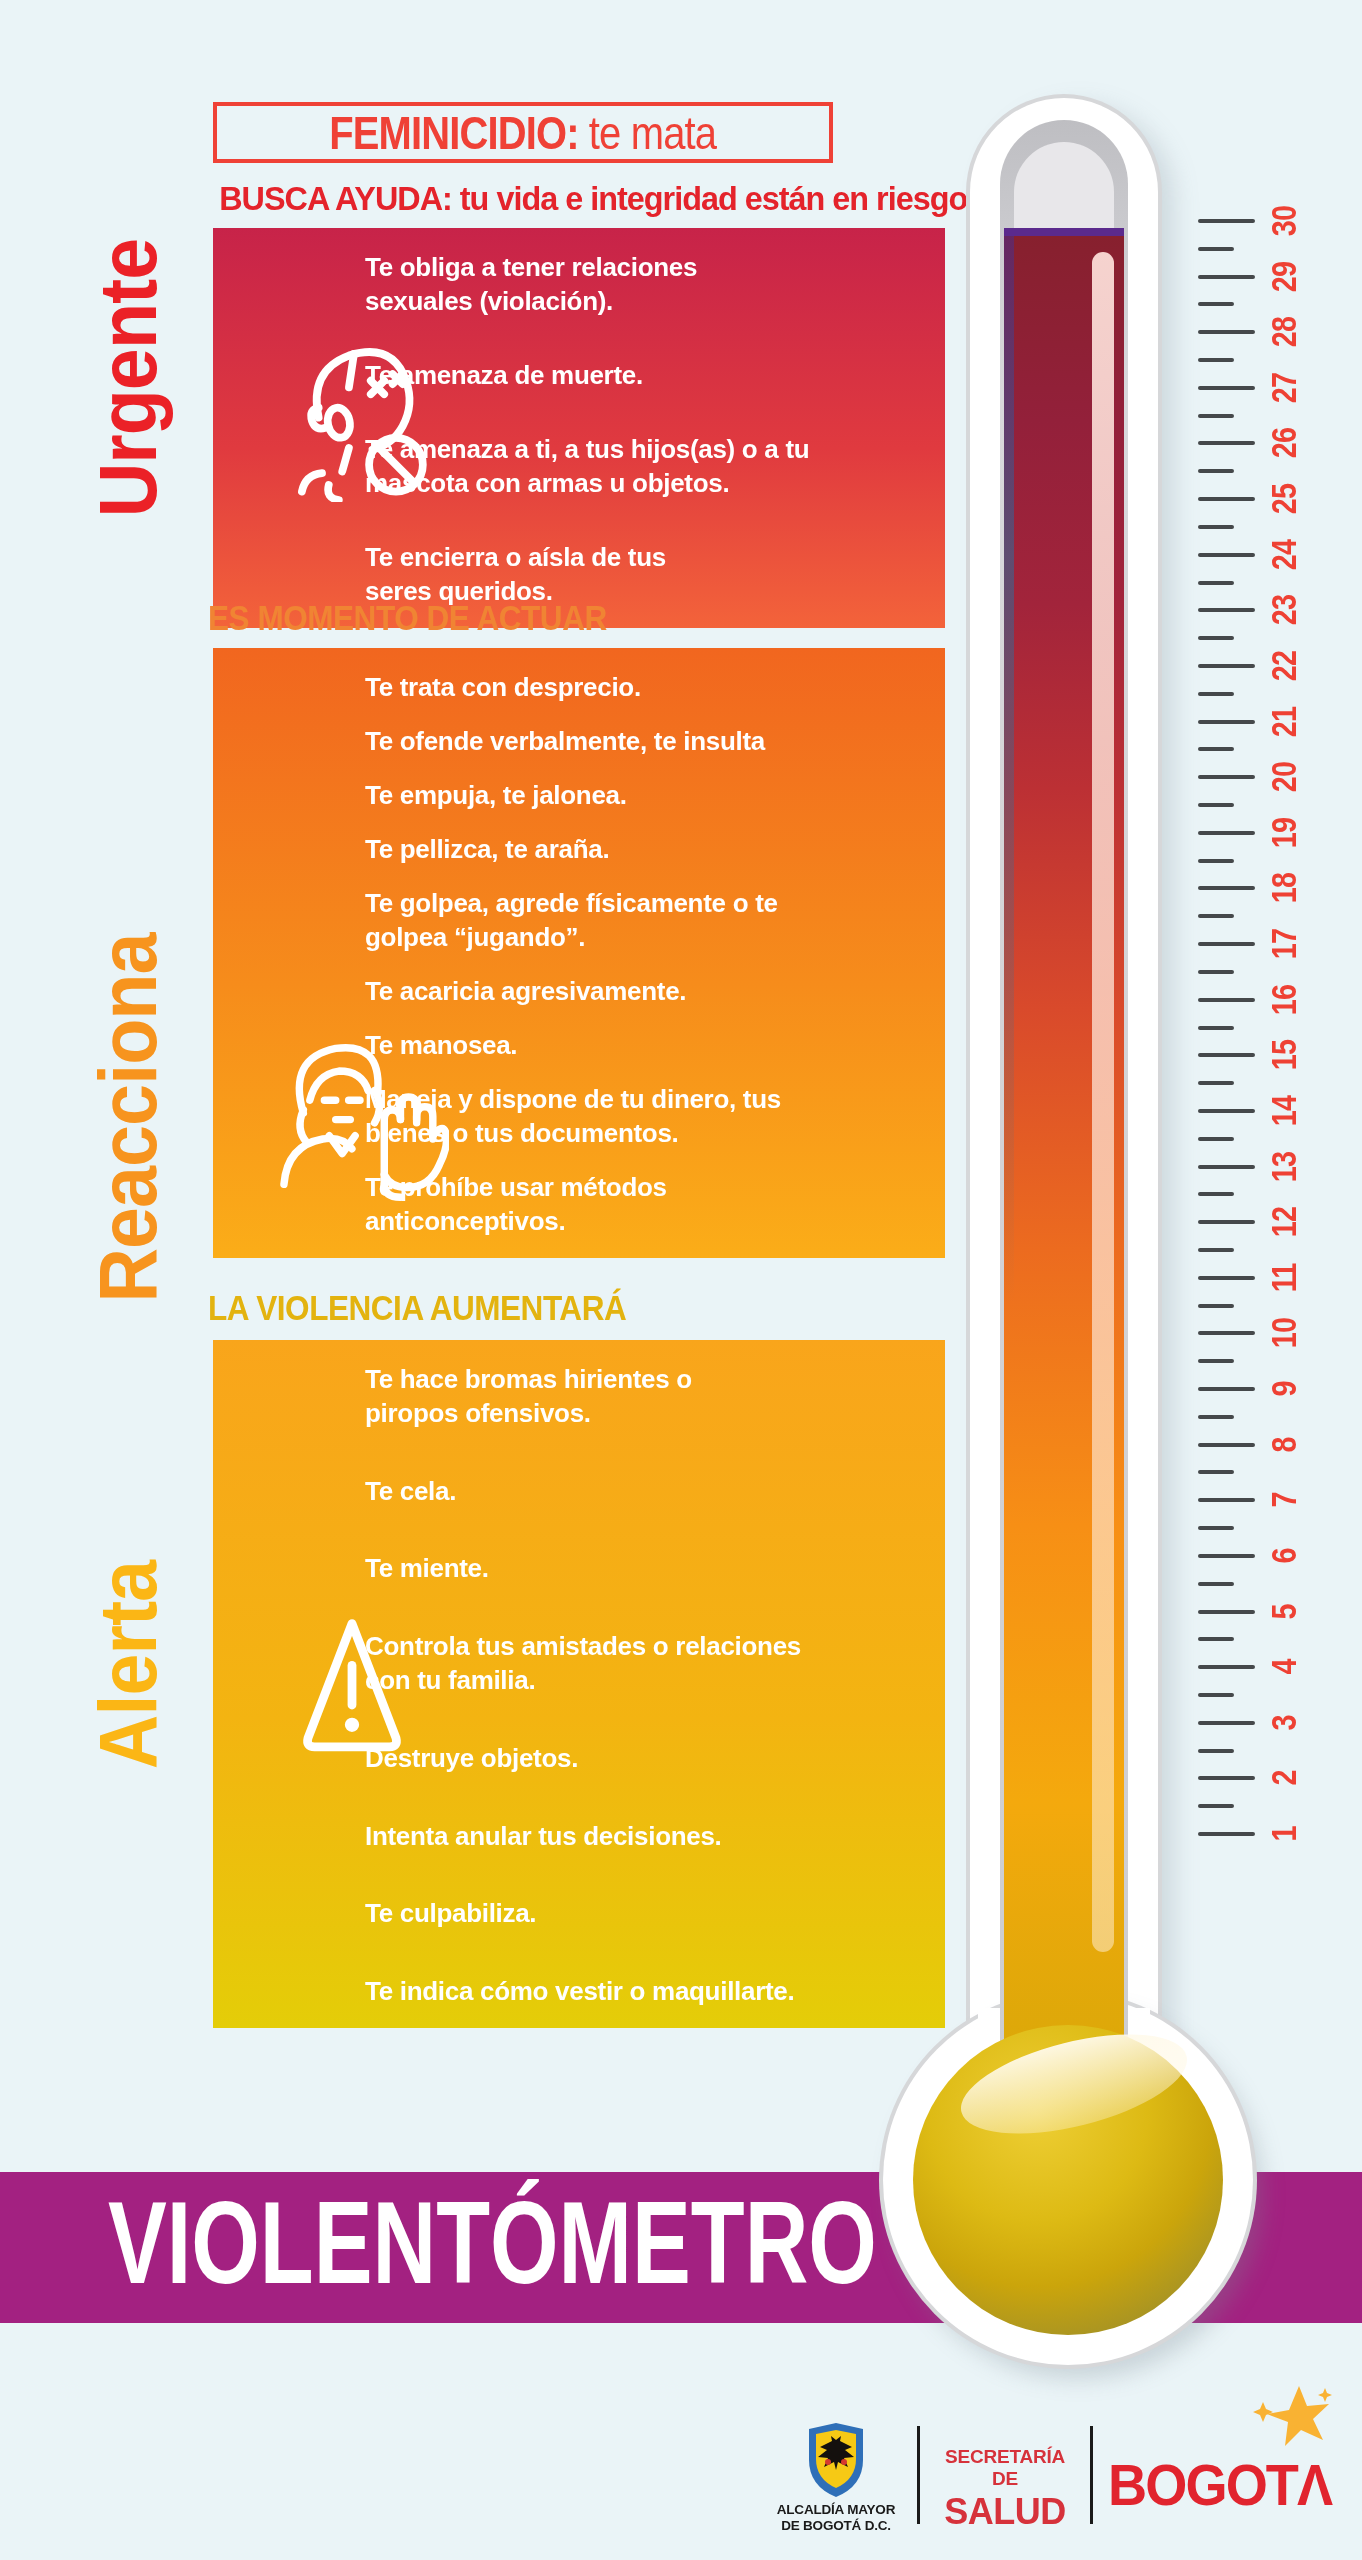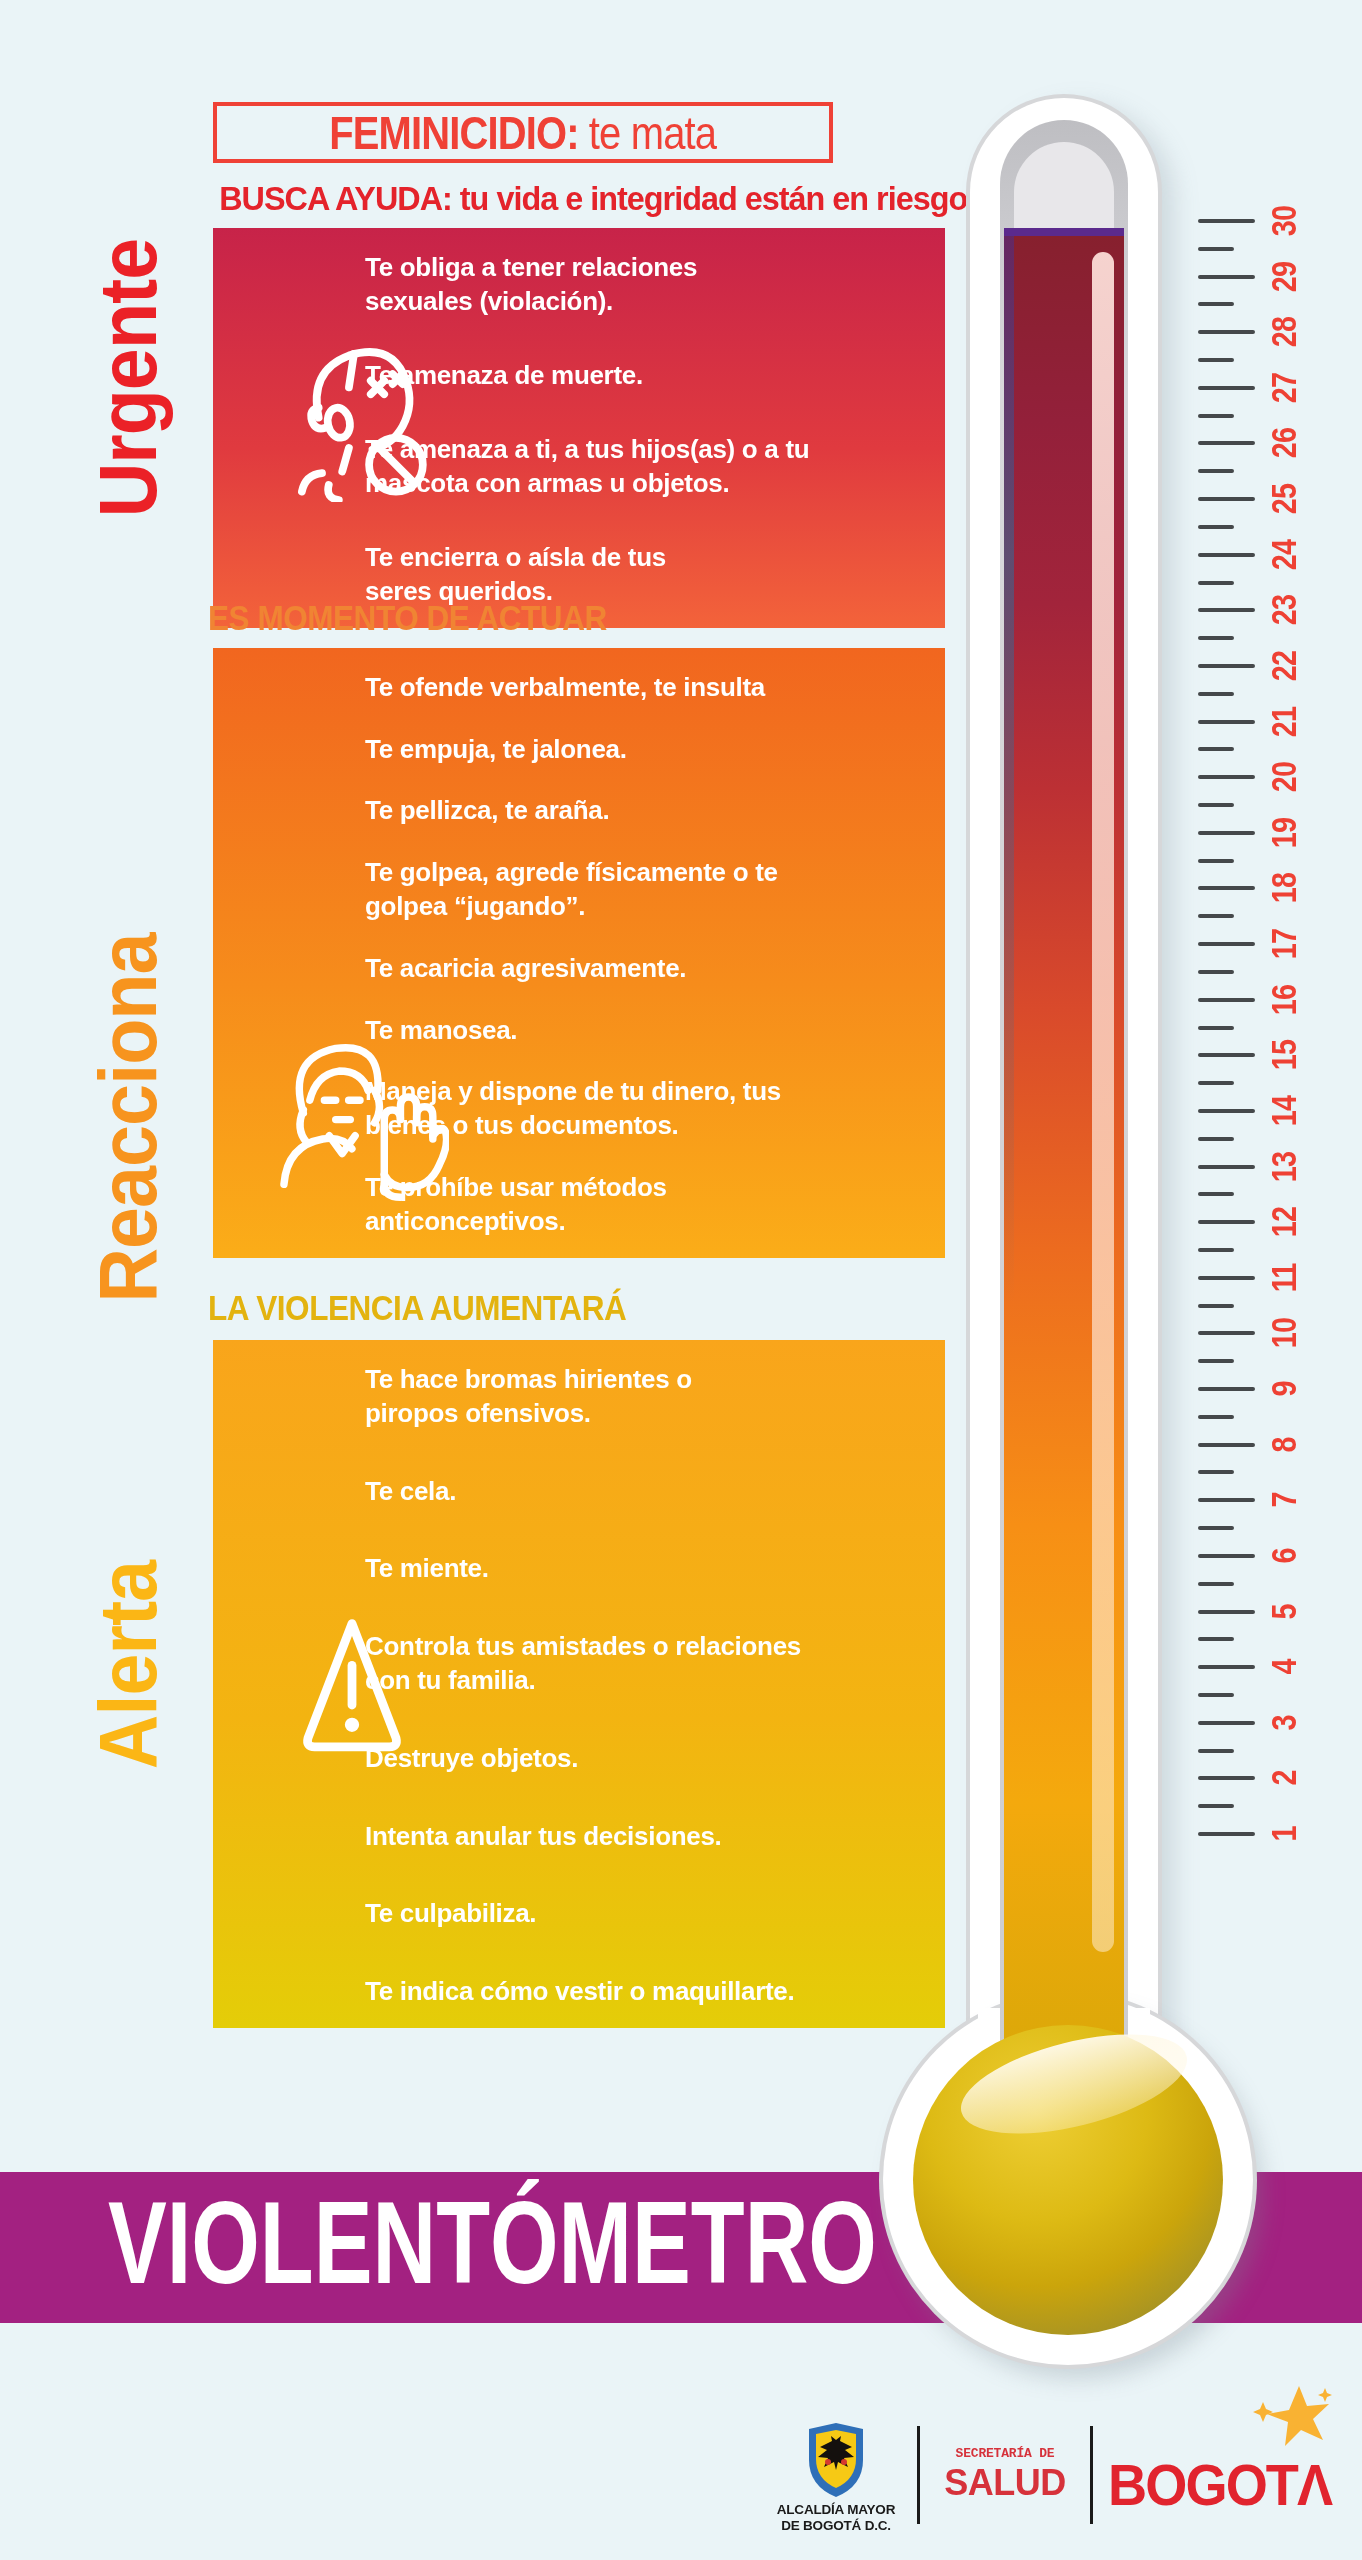--- a/index.html
+++ b/index.html
@@ -121,21 +121,21 @@
   
   .shield{position:absolute; left:806px; top:2422px; width:60px; height:76px;}
   .alc-caption{
     position:absolute; left:742px; top:2502px; width:188px; text-align:center;
     font-size:13.5px; font-weight:700; color:#1A1A1A; line-height:16px; letter-spacing:-.2px;
   }
   .fdiv{position:absolute; width:3px; height:98px; background:#1A1A1A; top:2426px;}
   .fdiv-1{left:917px;}
   .fdiv-2{left:1090px;}
   .secretaria{position:absolute; left:930px; top:2446px; width:150px; text-align:center; color:#D6323B;}
-  .secretaria .l1{font-size:13px; font-weight:700; letter-spacing:-.2px;font-family:Liberation Mono, monospace;}
+  .secretaria .l1{font-size:19px; font-weight:700; letter-spacing:-.2px;}
   .secretaria .l2{font-size:36px; font-weight:700; margin-top:1px; letter-spacing:-.5px;}
   .bogota{position:absolute; left:1108px; top:2452px; color:#E1242E; font-size:57px; font-weight:700;
     letter-spacing:-2px; transform:scaleX(.95); transform-origin:left center; white-space:nowrap;}
   .bogota .peak{letter-spacing:0;}
   .logo-star{position:absolute; left:1243px; top:2384px; width:92px; height:66px;}
 </style>
 </head>
 <body>
 
 <div class="stage">
@@ -187,20 +187,21 @@
         <path d="M40 56 h9"></path>
         <path d="M36 66 l8 11 l8 -11"></path>
         <path d="M8 96 Q10 72 32 68 Q44 66 50 74"></path>
         <path d="M70 96 V56 q0 -6 5 -6 q5 0 5 6"></path>
         <path d="M80 56 v-8 q0 -6 5 -6 q5 0 5 6 v8"></path>
         <path d="M90 58 v-4 q0 -6 5 -6 q5 0 5 6 v14"></path>
         <path d="M100 66 q6 -8 8 -2 q2 8 -4 20 q-6 14 -20 14 q-10 0 -14 -8"></path>
         <path d="M70 96 q0 8 10 8"></path>
       </svg>
     </div>
+  <div class="pitem">Te trata con desprecio.</div>
       <div class="pitem">Te ofende verbalmente, te insulta</div>
       <div class="pitem">Te empuja, te jalonea.</div>
       <div class="pitem">Te pellizca, te araña.</div>
       <div class="pitem">Te golpea, agrede físicamente o te
 golpea “jugando”.</div>
       <div class="pitem">Te acaricia agresivamente.</div>
       <div class="pitem">Te manosea.</div>
       <div class="pitem">Maneja y dispone de tu dinero, tus
 bienes o tus documentos.</div>
       <div class="pitem">Te prohíbe usar métodos

